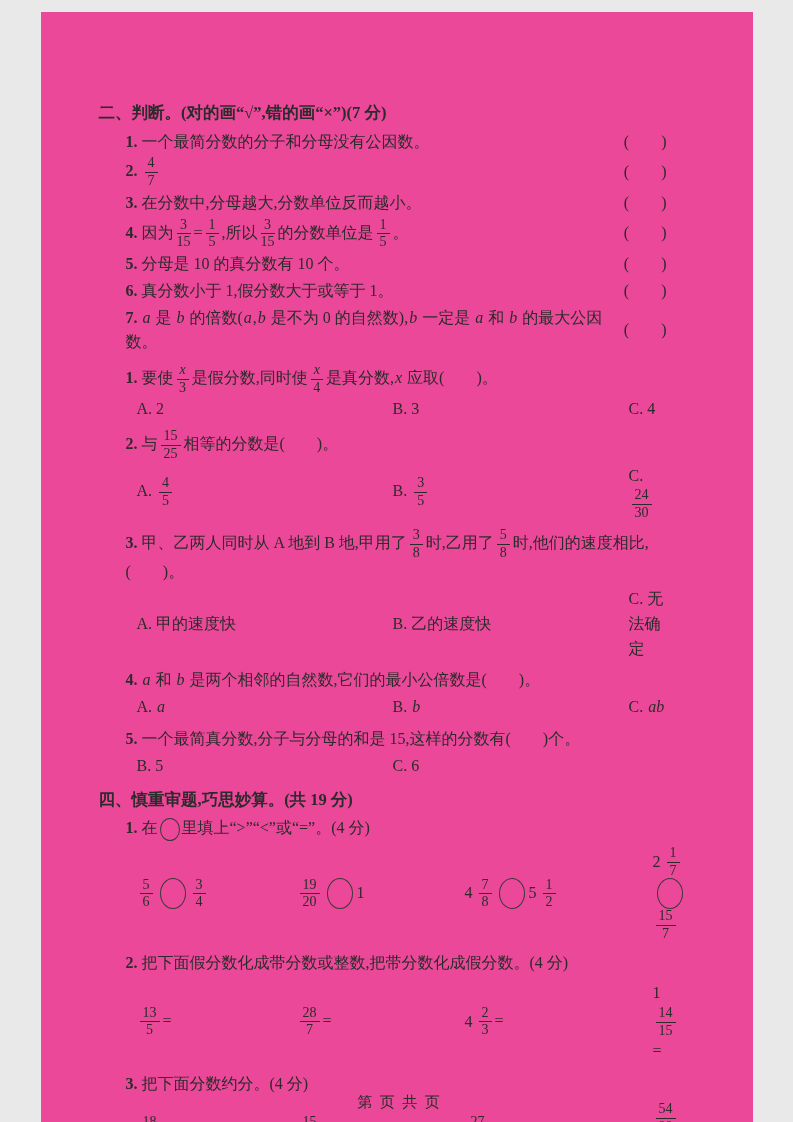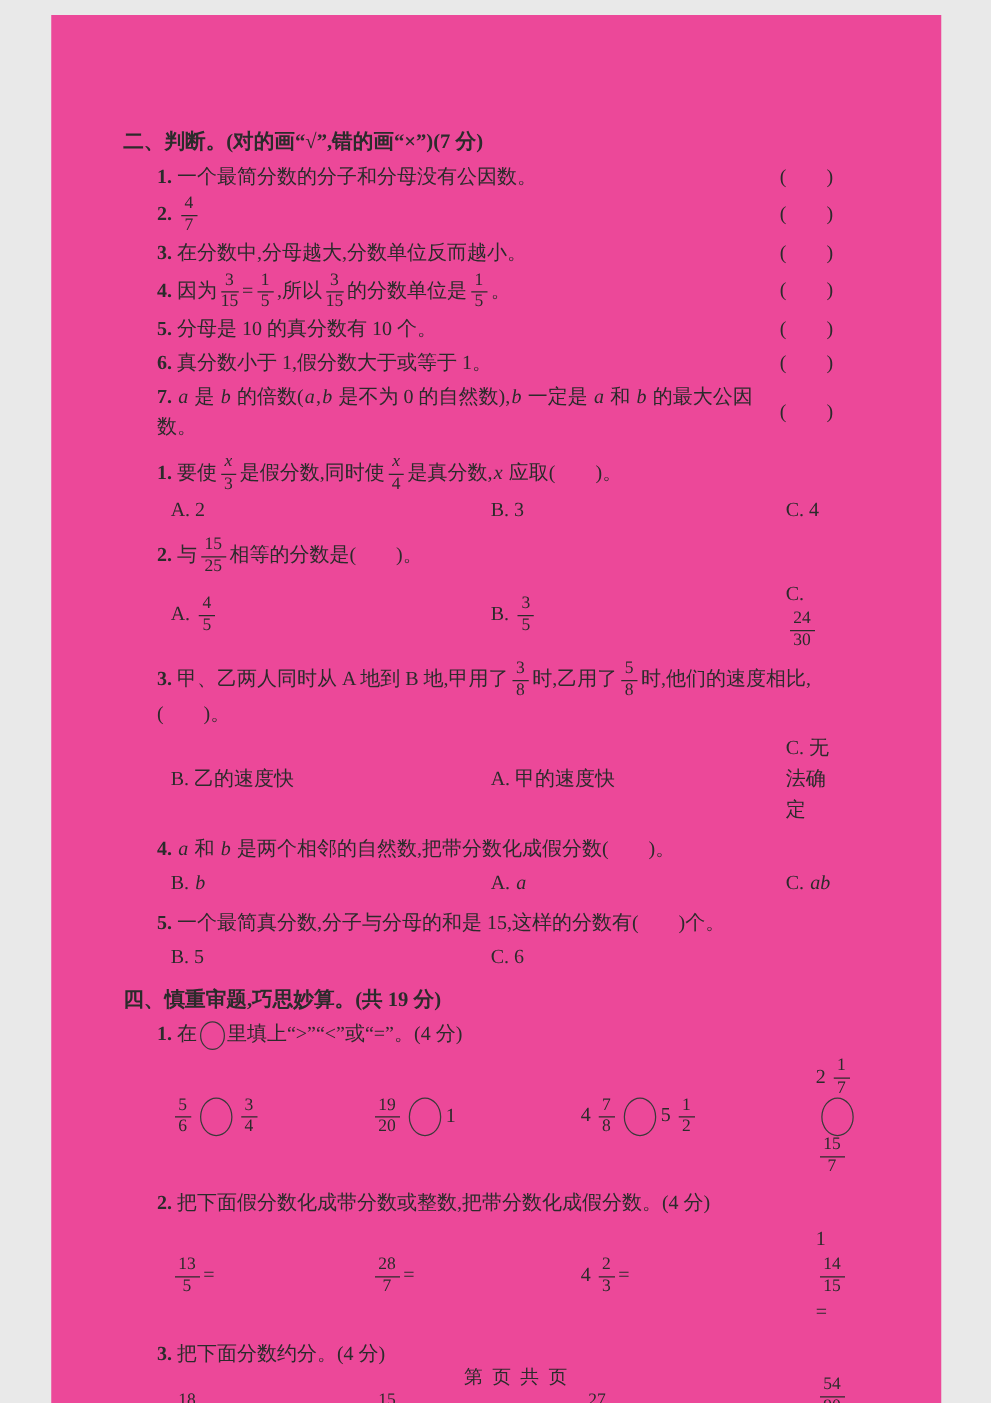--- a/index.html
+++ b/index.html
@@ -27,21 +27,21 @@
   .calc-row{display:grid;grid-template-columns:160px 168px 188px auto;padding-left:38px;margin:5px 0 9px 0;align-items:center;}
   .frac{display:inline-block;text-align:center;vertical-align:middle;line-height:1.05;margin:0 3px;font-size:14px;}
   .frac .n{display:block;padding:0 3px 1px 3px;border-bottom:1.2px solid #2b2b2b;}
   .frac .d{display:block;padding-top:1px;}
   .frac .n.iv{font-style:italic;}
   .var{font-style:italic;font-family:"Liberation Serif","DejaVu Serif",serif;margin:0 1px;}
   .whole{vertical-align:middle;margin-right:3px;}
   .circ{display:inline-block;border:1.4px solid #3a3a3a;border-radius:50%;vertical-align:middle;background:transparent;}
   .circ.big{width:24px;height:29px;margin:0 4px;}
   .circ.small{width:18px;height:21px;margin:0 2px;}
-  .footer{position:absolute;left:16px;bottom:20px;width:100%;text-align:center;font-size:15px;color:#2b2b2b;}
+  .footer{position:absolute;left:2px;bottom:20px;width:100%;text-align:center;font-size:15px;color:#2b2b2b;}
 </style>
 </head>
 <body>
 
 <div class="page">
   <div class="content">
 
     <div class="sec">
       <div class="sec-head">
         <span>二、判断。</span><span class="note">(对的画“√”,错的画“×”)(7 分)</span>
@@ -87,28 +87,28 @@
             <div><span class="txt">C. 4</span></div>
           </div>
           <div class="stem"><span class="txt bold">2. </span><span class="txt">与</span><span class="frac"><span class="n">15</span><span class="d">25</span></span><span class="txt">相等的分数是(　　)。</span></div>
           <div class="opt-row">
             <div><span class="txt">A. </span><span class="frac"><span class="n">4</span><span class="d">5</span></span></div>
             <div><span class="txt">B. </span><span class="frac"><span class="n">3</span><span class="d">5</span></span></div>
             <div><span class="txt">C. </span><span class="frac"><span class="n">24</span><span class="d">30</span></span></div>
           </div>
           <div class="stem"><span class="txt bold">3. </span><span class="txt">甲、乙两人同时从 A 地到 B 地,甲用了</span><span class="frac"><span class="n">3</span><span class="d">8</span></span><span class="txt">时,乙用了</span><span class="frac"><span class="n">5</span><span class="d">8</span></span><span class="txt">时,他们的速度相比,(　　)。</span></div>
           <div class="opt-row">
+            <div><span class="txt">A. 甲的速度快</span></div>
             <div><span class="txt">B. 乙的速度快</span></div>
-            <div><span class="txt">A. 甲的速度快</span></div>
             <div><span class="txt">C. 无法确定</span></div>
           </div>
-          <div class="stem"><span class="txt bold">4. </span><span class="var">a</span><span class="txt"> 和 </span><span class="var">b</span><span class="txt"> 是两个相邻的自然数,把带分数化成假分数(　　)。</span></div>
+          <div class="stem"><span class="txt bold">4. </span><span class="var">a</span><span class="txt"> 和 </span><span class="var">b</span><span class="txt"> 是两个相邻的自然数,它们的最小公倍数是(　　)。</span></div>
           <div class="opt-row">
+            <div><span class="txt">A. </span><span class="var">a</span></div>
             <div><span class="txt">B. </span><span class="var">b</span></div>
-            <div><span class="txt">A. </span><span class="var">a</span></div>
             <div><span class="txt">C. </span><span class="var">ab</span></div>
           </div>
           <div class="stem"><span class="txt bold">5. </span><span class="txt">一个最简真分数,分子与分母的和是 15,这样的分数有(　　)个。</span></div>
           <div class="opt-row">
             <div><span class="txt">B. 5</span></div>
             <div><span class="txt">C. 6</span></div>
           </div>
         </div>
     </div>
 

